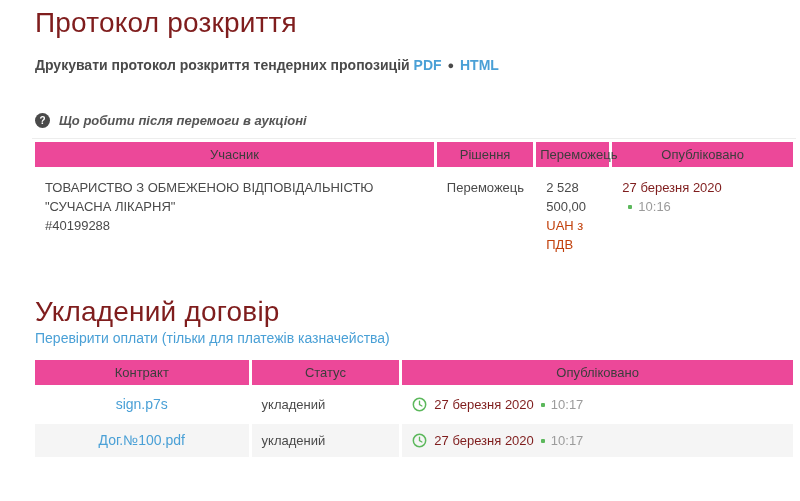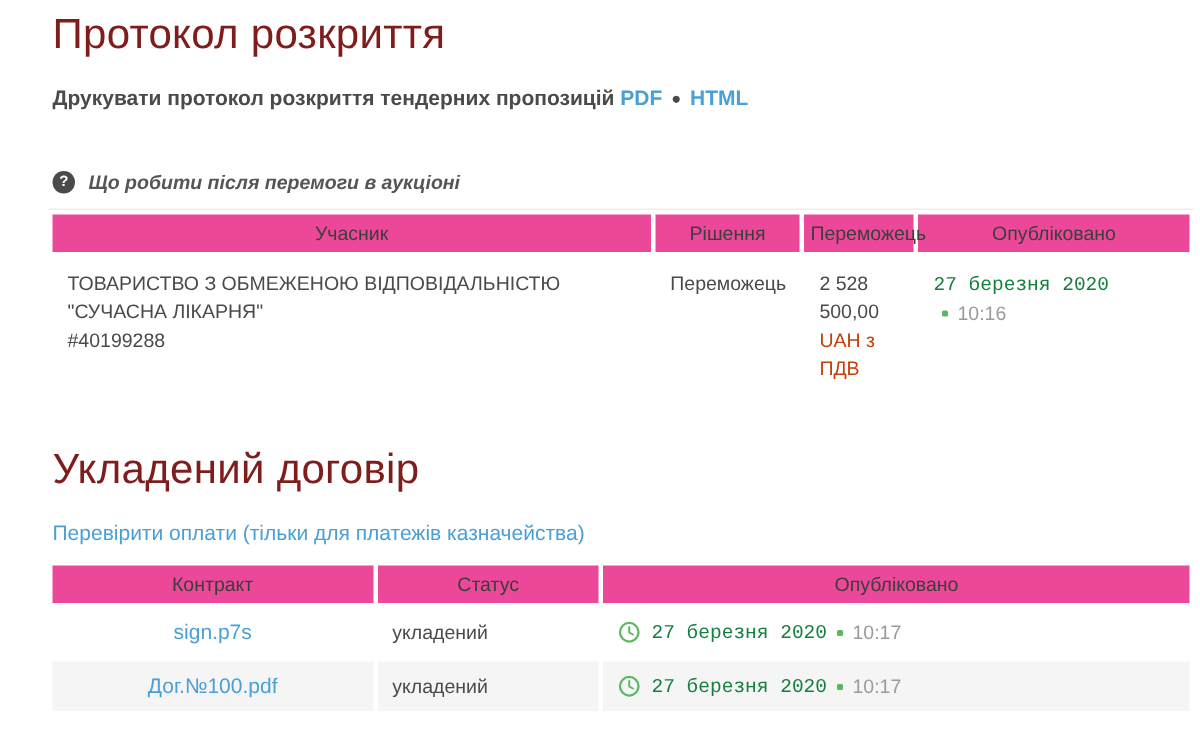--- a/index.html
+++ b/index.html
@@ -102,40 +102,40 @@
     display: inline-block;
     width: 4px; height: 4px;
     background: #5cb85c;
     border-radius: 1px;
     vertical-align: 2px;
     margin-right: 6px;
   }
 
   
   .contract-section { margin-top: 30px; }
-  .check-payments { margin-top: 16px; font-size: 14px; line-height: 18px; }
+  .check-payments { font-size: 14px; line-height: 18px; }
 
   
   table.contract .col-contract  { width: 211px; text-align: center; }
   table.contract .col-status    { width: 146px; }
   table.contract .col-published { width: 386px; }
   table.contract td {
     vertical-align: middle;
     height: 33px;
     padding: 7px 10px;
   }
   table.contract tr.row-even td { background: #f5f5f5; }
   .contract-link { font-size: 14px; }
   .pub-flex {
     display: flex;
     align-items: center;
     gap: 7px;
   }
   .clock-icon { flex: 0 0 auto; display: inline-flex; }
-  .pub-date { color: #15803d; font-family: Liberation Mono, monospace; }
+  .pub-date { color: #7f1d1d; }
   .pub-time { color: #9b9b9b; }
 </style>
 </head>
 <body>
 
 <div class="page">
 
   <h1 class="section-title">Протокол розкриття</h1>
 
   <div class="print-line">

